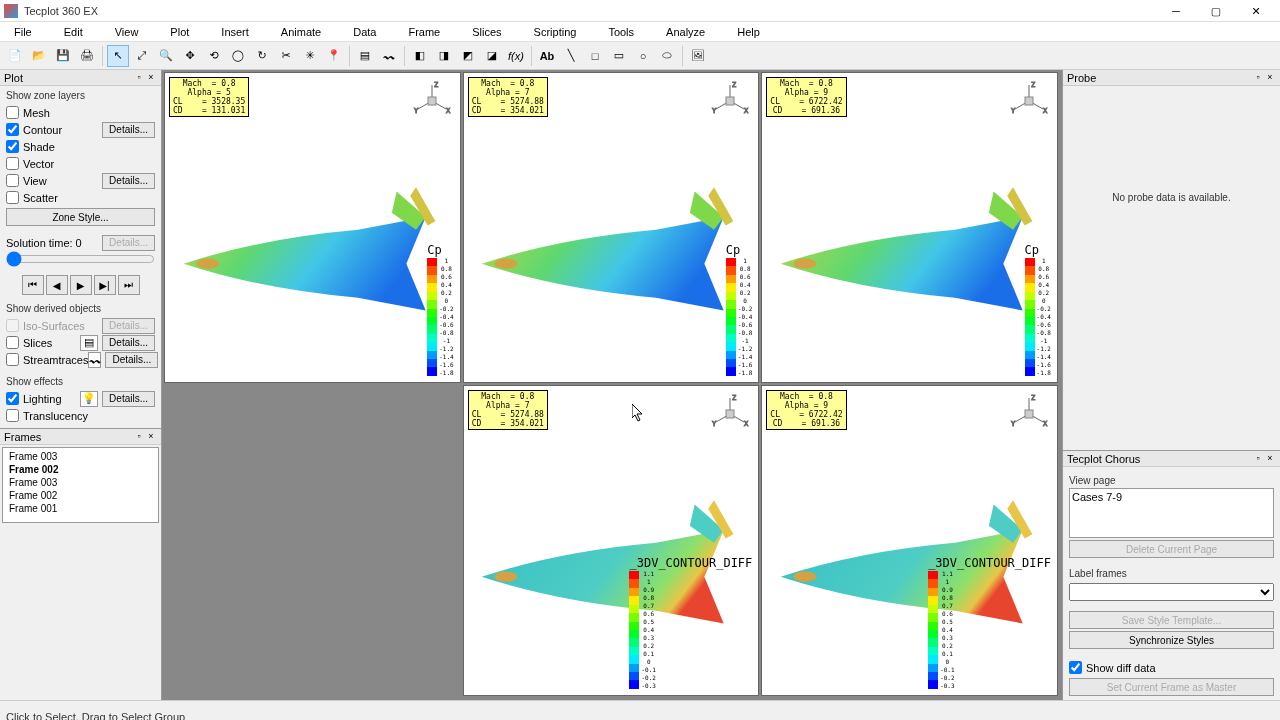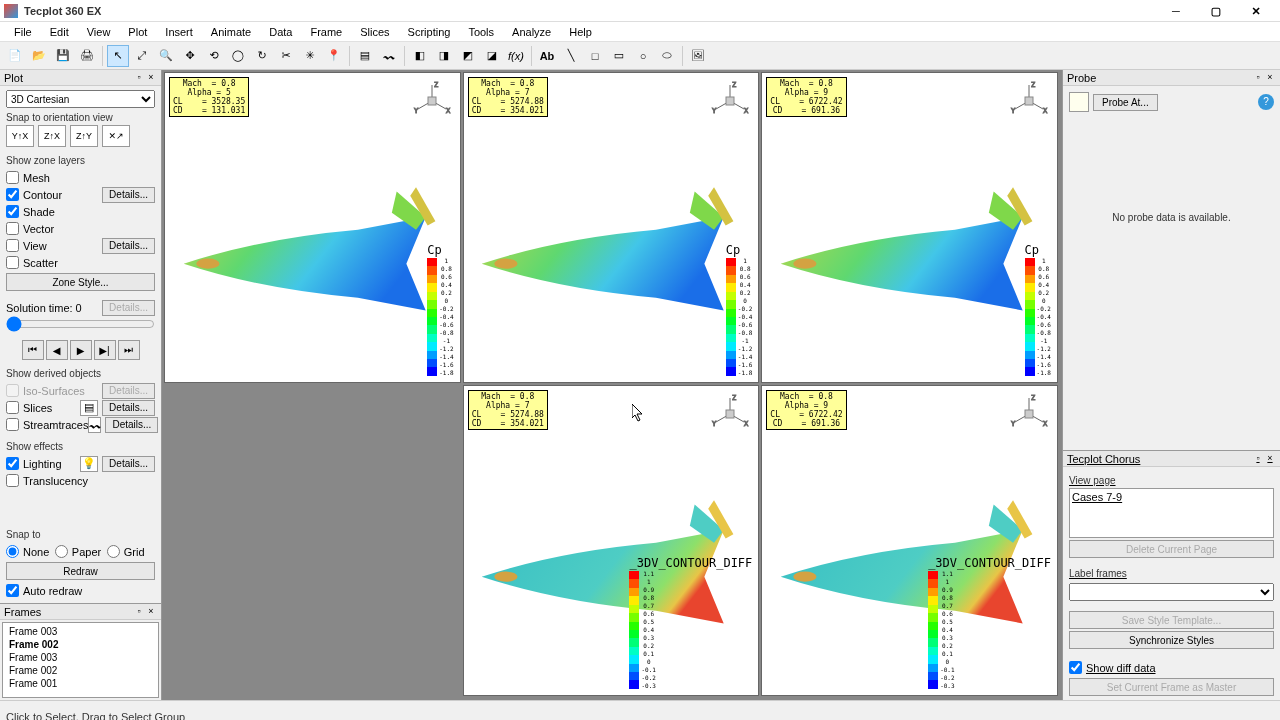--- a/index.html
+++ b/index.html
@@ -1,22 +1,22 @@
 <!DOCTYPE html>
 <html><head>
 <meta charset="utf-8">
 <style>
 * { margin:0; padding:0; box-sizing:border-box; font-family:'Segoe UI',Tahoma,sans-serif; font-size:11px; user-select:none; }
 body { width:1280px; height:720px; background:#fff; overflow:hidden; position:relative; }
-.titlebar { height:22px; background:#fff; display:flex; align-items:center; padding:0 4px; border-bottom:1px solid #ddd;font-weight:bold; }
+.titlebar { height:22px; background:#fff; display:flex; align-items:center; padding:0 4px; border-bottom:1px solid #ddd; }
 .titlebar .logo { width:14px; height:14px; background:linear-gradient(135deg,#e74c3c,#3498db); margin-right:6px; }
 .titlebar .title { flex:1; color:#333; }
 .titlebar .winbtns { display:flex; gap:0; }
 .titlebar .winbtns div { width:40px; height:20px; text-align:center; line-height:20px; cursor:pointer; }
-.menubar { height:20px; background:#fff; display:flex; align-items:center; padding:0 6px; gap:2px; border-bottom:1px solid #e0e0e0; }
+.menubar { height:20px; background:#fff; display:flex; align-items:center; padding:0 6px; gap:16px; border-bottom:1px solid #e0e0e0; }
 .menubar span { padding:2px 8px; cursor:pointer; }
 .toolbar { height:28px; background:#f0f0f0; border-bottom:1px solid #ccc; display:flex; align-items:center; padding:0 4px; gap:2px; }
 .tbtn { width:22px; height:22px; display:flex; align-items:center; justify-content:center; cursor:pointer; border:1px solid transparent; }
 .tsep { width:1px; height:20px; background:#ccc; margin:0 2px; }
 
 .app-body { display:flex; height:calc(720px - 22px - 20px - 28px - 20px); }
 .left-panel { width:162px; background:#f0f0f0; border-right:1px solid #999; display:flex; flex-direction:column; }
 .panel-hdr { height:16px; background:#e8e8e8; display:flex; align-items:center; padding:0 4px; font-size:10px; border-bottom:1px solid #ccc; }
 .panel-hdr .spacer { flex:1; }
 .panel-hdr .pin, .panel-hdr .x { width:12px; height:12px; text-align:center; cursor:pointer; font-size:9px; }
@@ -55,21 +55,21 @@
 .legend .ticks { display:flex; flex-direction:column; justify-content:space-between; height:118px; margin-left:2px; }
 .legend .ticks span { font-size:6px; font-family:monospace; line-height:6px; }
 
 .right-panel { width:218px; background:#f0f0f0; border-left:1px solid #999; display:flex; flex-direction:column; }
 .probe-body { padding:6px; flex:0 0 auto; }
 .probe-at { display:flex; align-items:center; gap:4px; }
 .probe-at .ico { width:20px; height:20px; background:#ffe; border:1px solid #999; }
 .probe-at .btn { padding:2px 8px; background:#e8e8e8; border:1px solid #999; font-size:10px; cursor:pointer; }
 .probe-at .q { margin-left:auto; width:16px; height:16px; border-radius:50%; background:#3498db; color:#fff; text-align:center; line-height:16px; font-size:10px; }
 .probe-msg { text-align:center; font-size:10px; color:#333; margin-top:100px; }
-.chorus-panel { border-top:1px solid #999; padding:0;text-decoration:underline; }
+.chorus-panel { border-top:1px solid #999; padding:0; }
 .chorus-body { padding:4px 6px; }
 .chorus-body .txt { width:100%; height:50px; background:#fff; border:1px solid #999; font-size:10px; padding:2px; line-height:12px; }
 .chorus-body .listbox { width:100%; height:50px; background:#fff; border:1px solid #999; font-size:10px; overflow:auto; }
 .chorus-body .listbox div { padding:0 3px; line-height:12px; }
 .chorus-body .listbox div.sel { background:#d0e4ff; }
 
 .statusbar { height:20px; background:#f0f0f0; border-top:1px solid #ccc; display:flex; align-items:center; padding:16px 6px; font-size:10px; color:#333; }
 
 .cursor-arrow { position:absolute; left:632px; top:404px; width:12px; height:18px; pointer-events:none; z-index:1000; }
 </style>
@@ -144,30 +144,20 @@
 
 <div class="app-body">
 
   <div class="left-panel">
     <div class="panel-hdr">
         <span>Plot</span>
         <span class="spacer"></span>
         <span class="pin">▫</span>
         <span class="x">×</span>
       </div>
-    <div class="plot-panel">
-      <select class="plot-type"><option>3D Cartesian</option></select>
-      <div class="field-label">Snap to orientation view</div>
-      <div class="orient-btns">
-        <div class="orient-btn">Y↑X</div>
-        <div class="orient-btn">Z↑X</div>
-        <div class="orient-btn">Z↑Y</div>
-        <div class="orient-btn">✕↗</div>
-      </div>
-    </div>
     <div class="section">
       <div class="section-title">Show zone layers</div>
       <div class="chk-row">
           <input type="checkbox" style="">
           <span>Mesh</span>
         </div>
       <div class="chk-row">
           <input type="checkbox" checked="" style="">
           <span>Contour</span>
           <span class="spacer"></span>
@@ -232,33 +222,20 @@
       <div class="chk-row">
           <input type="checkbox" checked="" style="">
           <span>Lighting</span>
           <span class="spacer"></span>
           <div class="icon-box">💡</div>
           <button class="details-btn">Details...</button>
         </div>
       <div class="chk-row">
           <input type="checkbox" style="">
           <span>Translucency</span>
-        </div>
-    </div>
-    <div class="section" style="margin-top:auto">
-      <div class="section-title">Snap to</div>
-      <div class="chk-row">
-        <input type="radio" name="st" checked="" style=""><span>None</span>&nbsp;&nbsp;
-        <input type="radio" name="st" style=""><span>Paper</span>&nbsp;&nbsp;
-        <input type="radio" name="st" style=""><span>Grid</span>
-      </div>
-      <button class="wide-btn">Redraw</button>
-      <div class="chk-row" style="margin-top:2px">
-          <input type="checkbox" checked="" style="">
-          <span>Auto redraw</span>
         </div>
     </div>
     <div class="frames-panel">
       <div class="panel-hdr">
           <span>Frames</span>
           <span class="spacer"></span>
           <span class="pin">▫</span>
           <span class="x">×</span>
         </div>
       <div class="frames-list" id="frames-list">
@@ -656,25 +633,20 @@
     </div>
 
   <div class="right-panel">
     <div class="panel-hdr">
         <span>Probe</span>
         <span class="spacer"></span>
         <span class="pin">▫</span>
         <span class="x">×</span>
       </div>
     <div class="probe-body">
-      <div class="probe-at">
-        <div class="ico"></div>
-        <div class="btn">Probe At...</div>
-        <div class="q">?</div>
-      </div>
       <div class="probe-msg">No probe data is available.</div>
     </div>
     <div style="flex:1"></div>
     <div class="chorus-panel">
       <div class="panel-hdr">
           <span>Tecplot Chorus</span>
           <span class="spacer"></span>
           <span class="pin">▫</span>
           <span class="x">×</span>
         </div>

